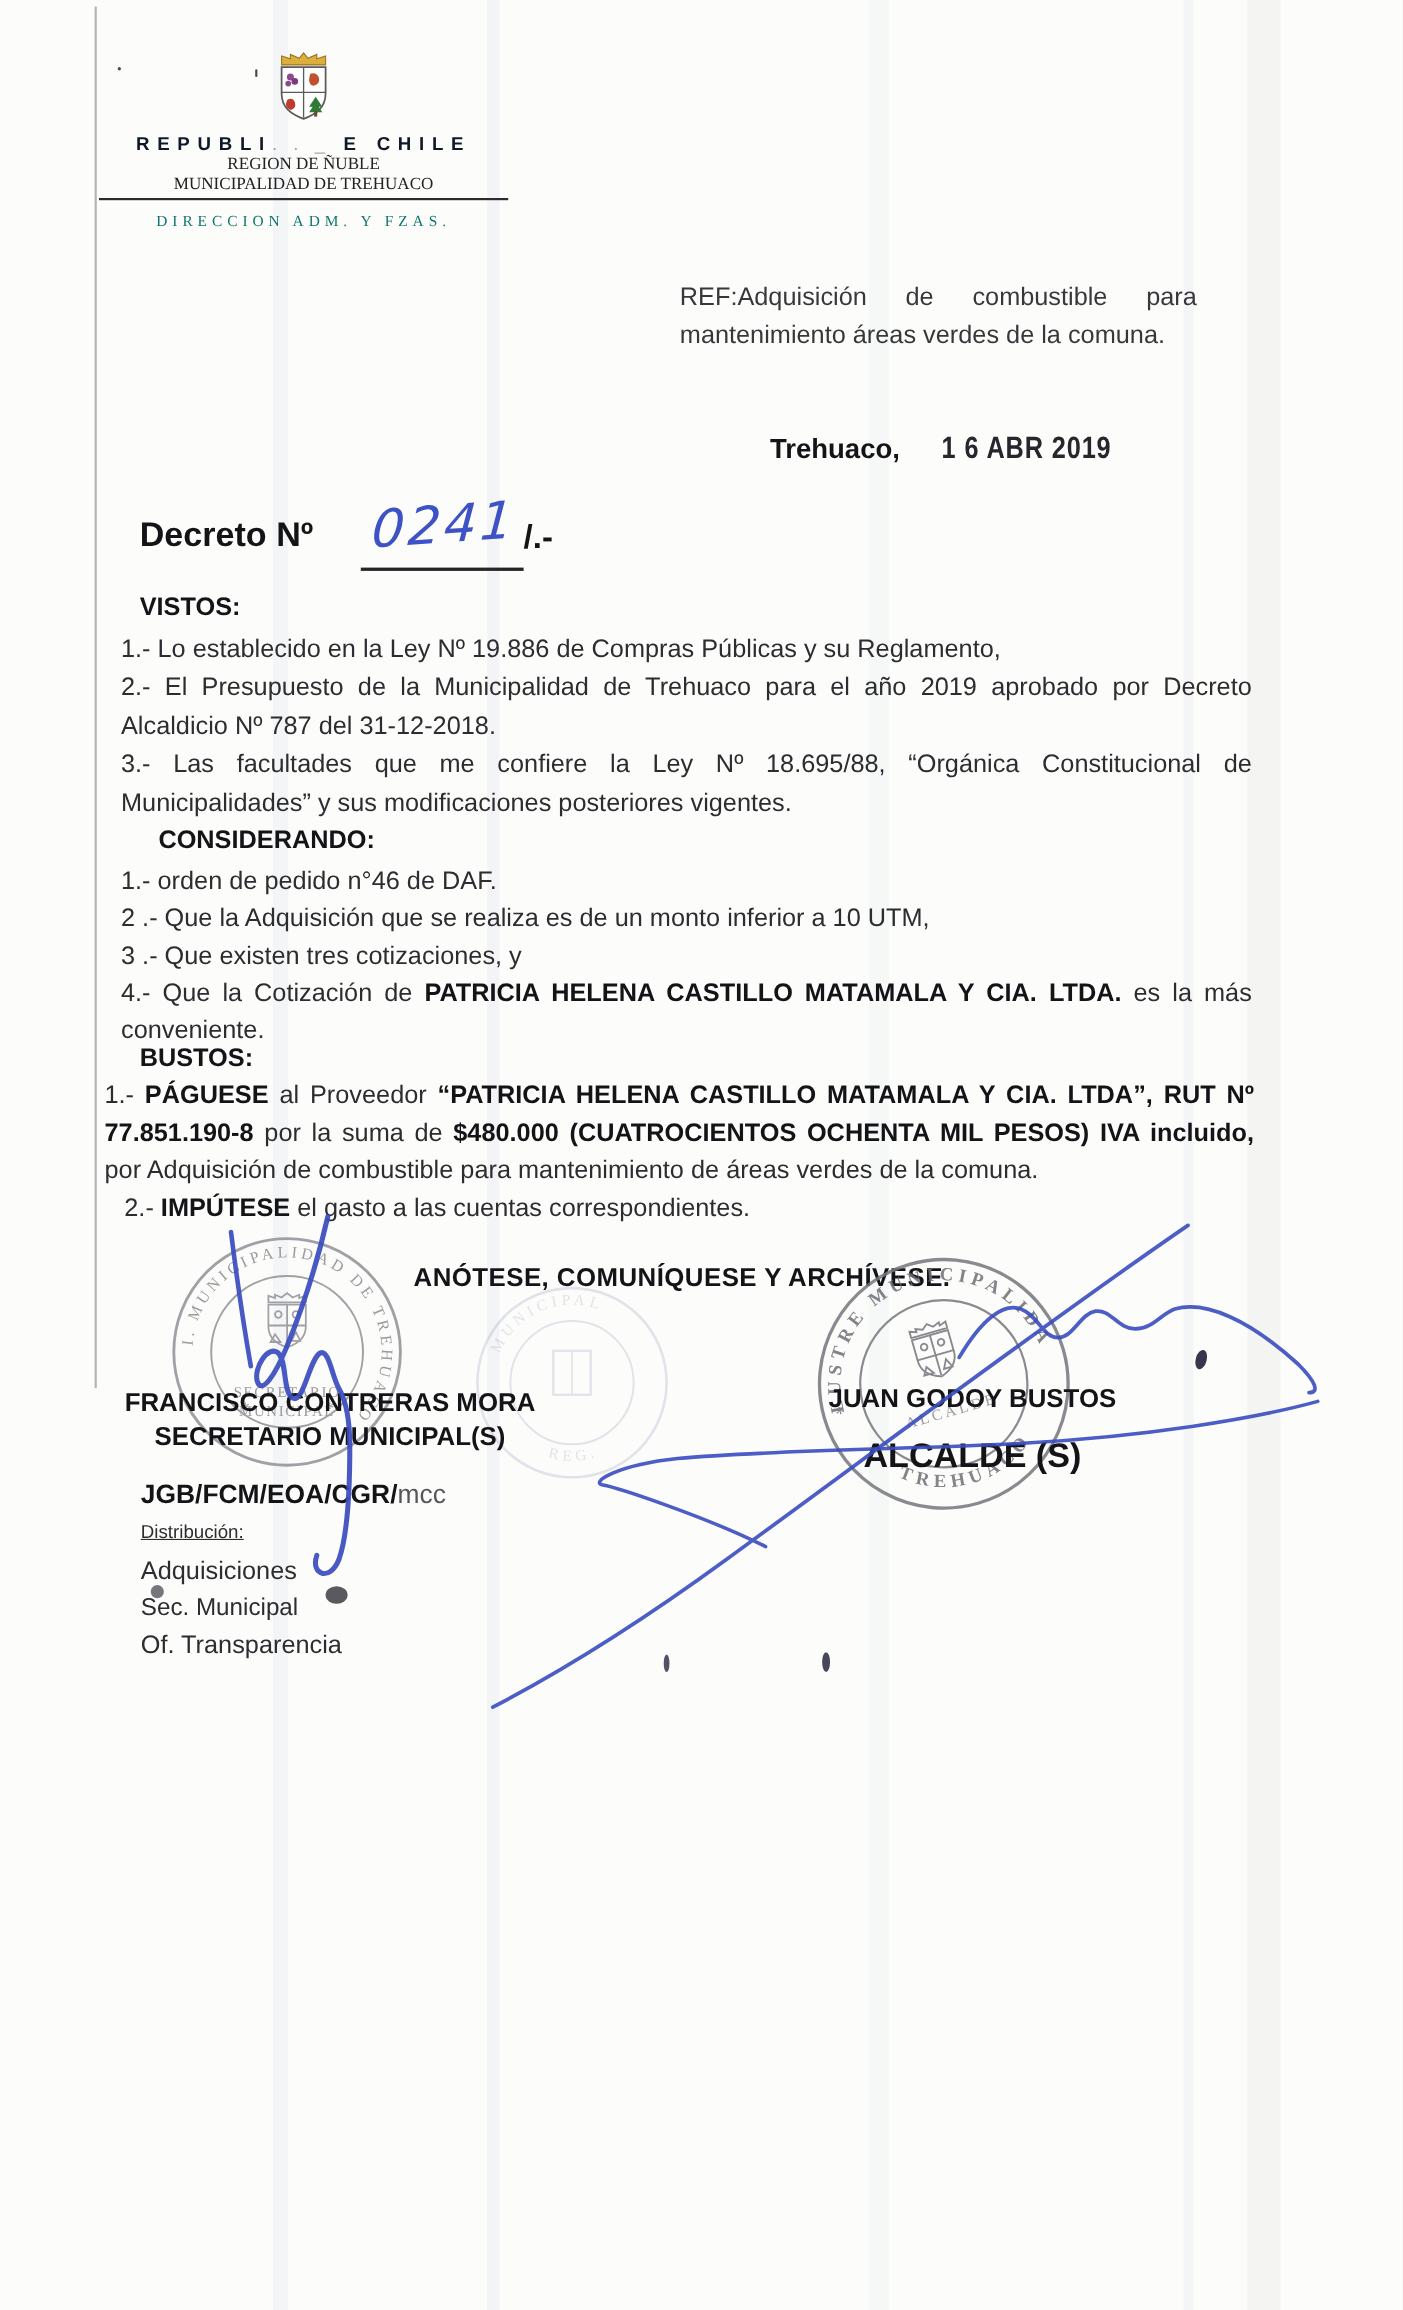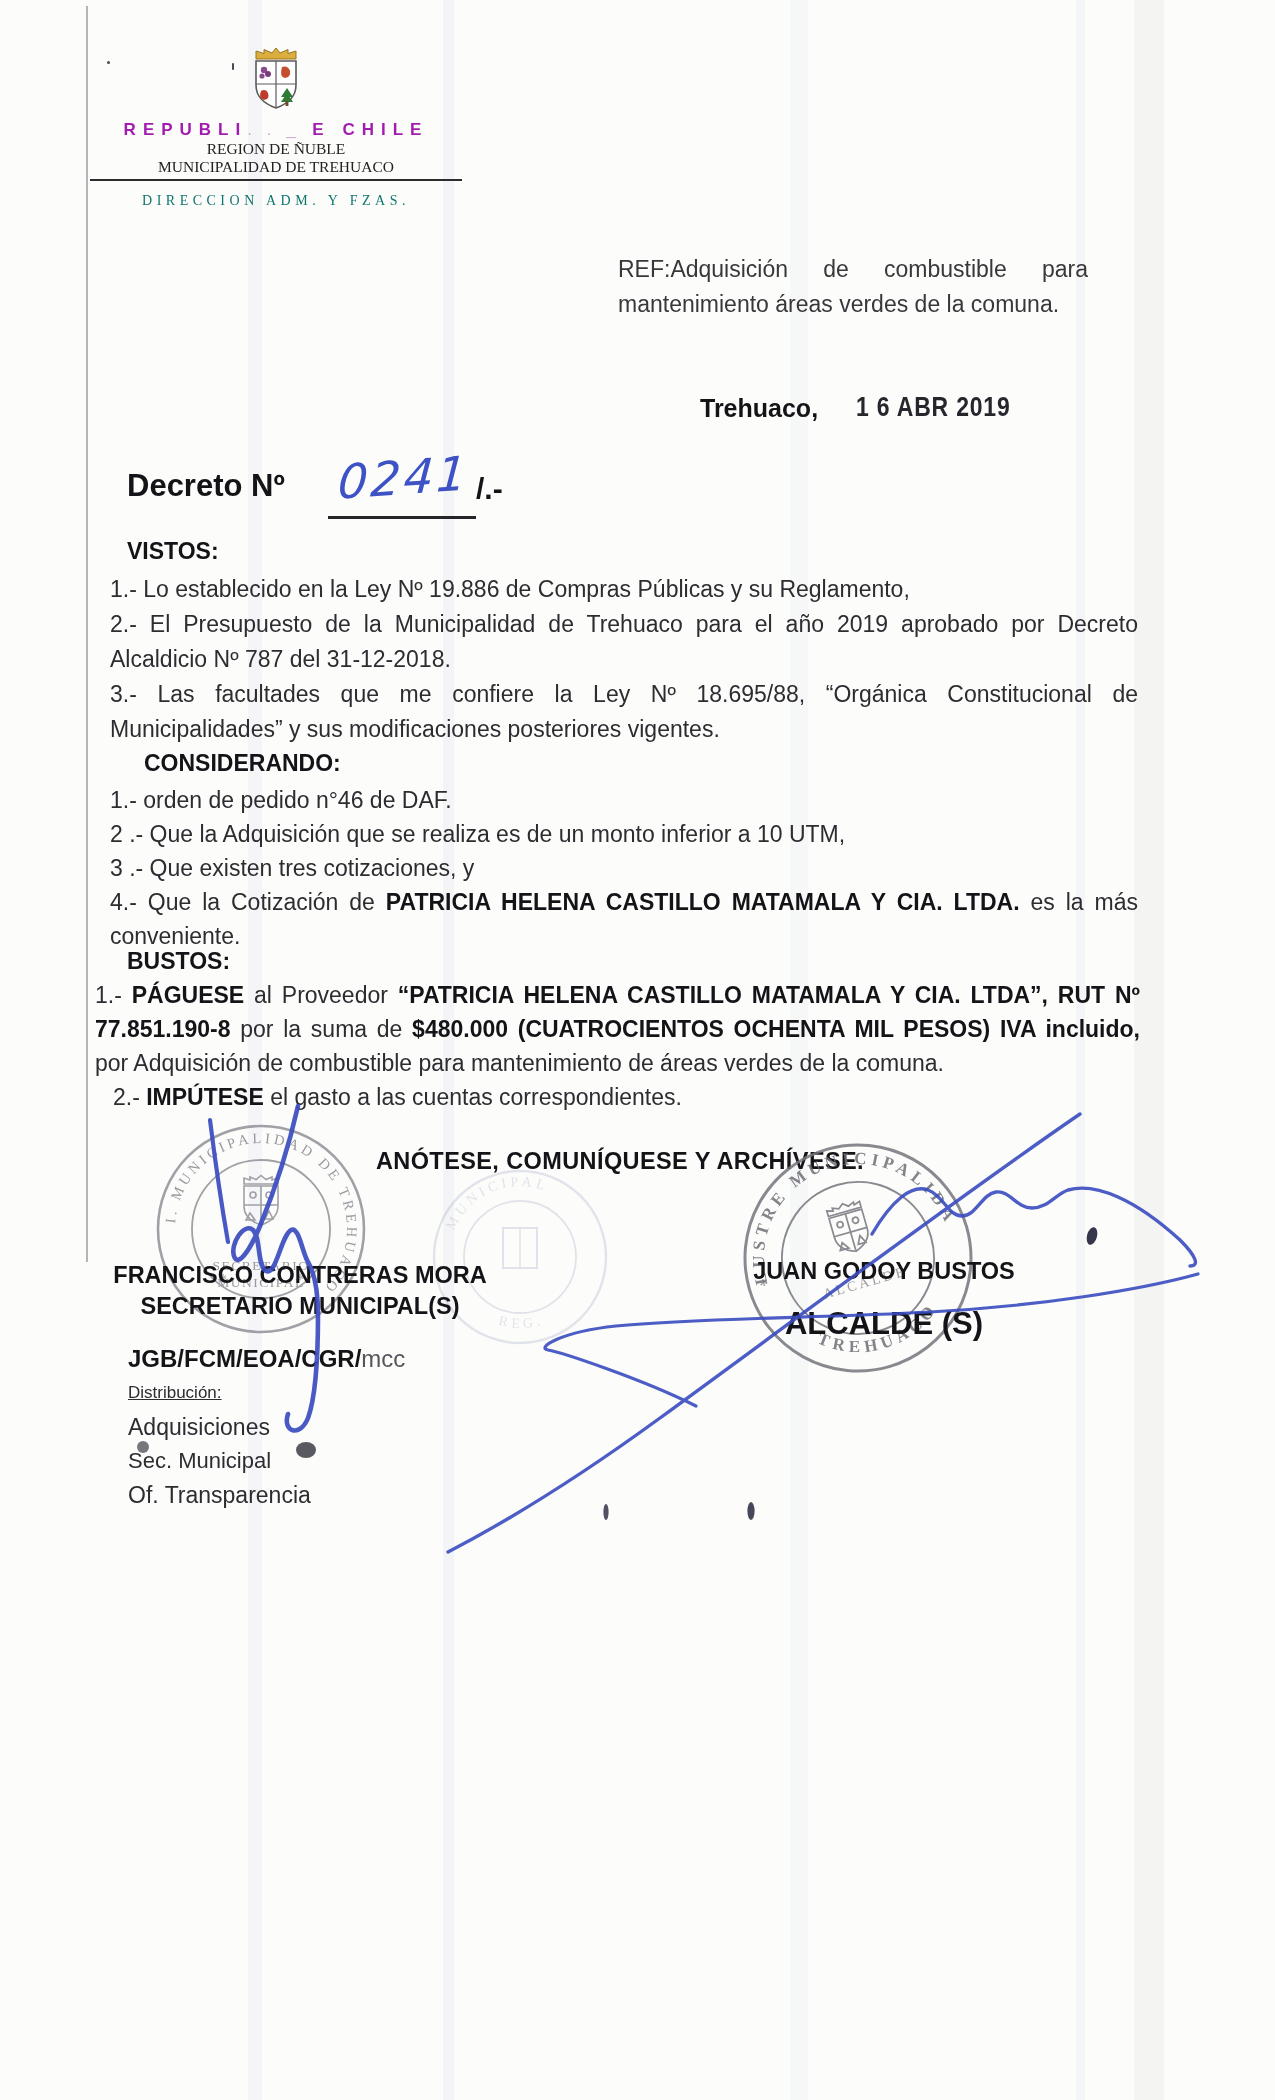--- a/index.html
+++ b/index.html
@@ -7,21 +7,21 @@
   .page{position:relative;width:1275px;height:2100px;background:#fcfcfa;overflow:hidden;color:#2c2c31;}
   .abs{position:absolute;}
   .b{font-weight:700;color:#141418;}
   p{margin:0;}
   .jt{text-align:justify;text-align-last:left;hyphens:none;}
   .streak{position:absolute;top:0;height:2100px;pointer-events:none;}
   .body-text{font-size:23px;line-height:34px;}
   .sec-title{font-size:23px;font-weight:700;color:#141418;}
   
   .hdr{left:90px;top:46px;width:372px;text-align:center;}
-  .hdr .country{font-size:17px;font-weight:700;letter-spacing:7px;color:#a21caf;margin-top:2px;white-space:nowrap;}
+  .hdr .country{font-size:17px;font-weight:700;letter-spacing:7px;color:#0f172a;margin-top:2px;white-space:nowrap;}
   .hdr .country .fade{opacity:.4;font-weight:400;letter-spacing:5px;}
   .hdr .serifline{font-family:"Liberation Serif","DejaVu Serif",serif;font-size:15.5px;line-height:18px;color:#222;}
   .hdr .rule{border-top:2.2px solid #2c2c2c;margin-top:3px;}
   .hdr .direccion{font-family:"Liberation Serif","DejaVu Serif",serif;font-size:14px;letter-spacing:4.5px;color:#0f766e;padding-top:12px;white-space:nowrap;}
   
   .stamp{position:absolute;pointer-events:none;}
   .stamp text{font-family:"Liberation Serif","DejaVu Serif",serif;}
   .sig-overlay{position:absolute;left:0;top:0;pointer-events:none;}
   .handnum{font-family:"DejaVu Sans",sans-serif;font-style:italic;font-size:47px;color:#3d52c5;letter-spacing:3px;transform:rotate(-4deg) skewX(-8deg);display:inline-block;}
   .datestamp{display:inline-block;transform:scaleX(.82);transform-origin:left center;font-weight:700;font-size:28px;letter-spacing:1px;color:#26262c;white-space:nowrap;}

